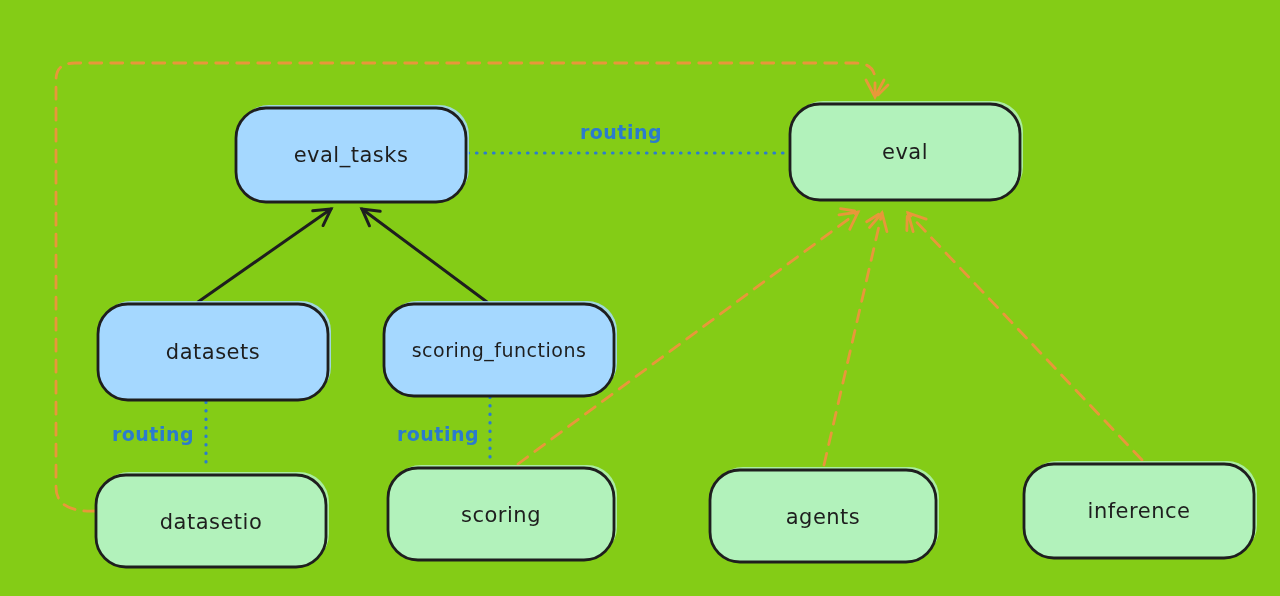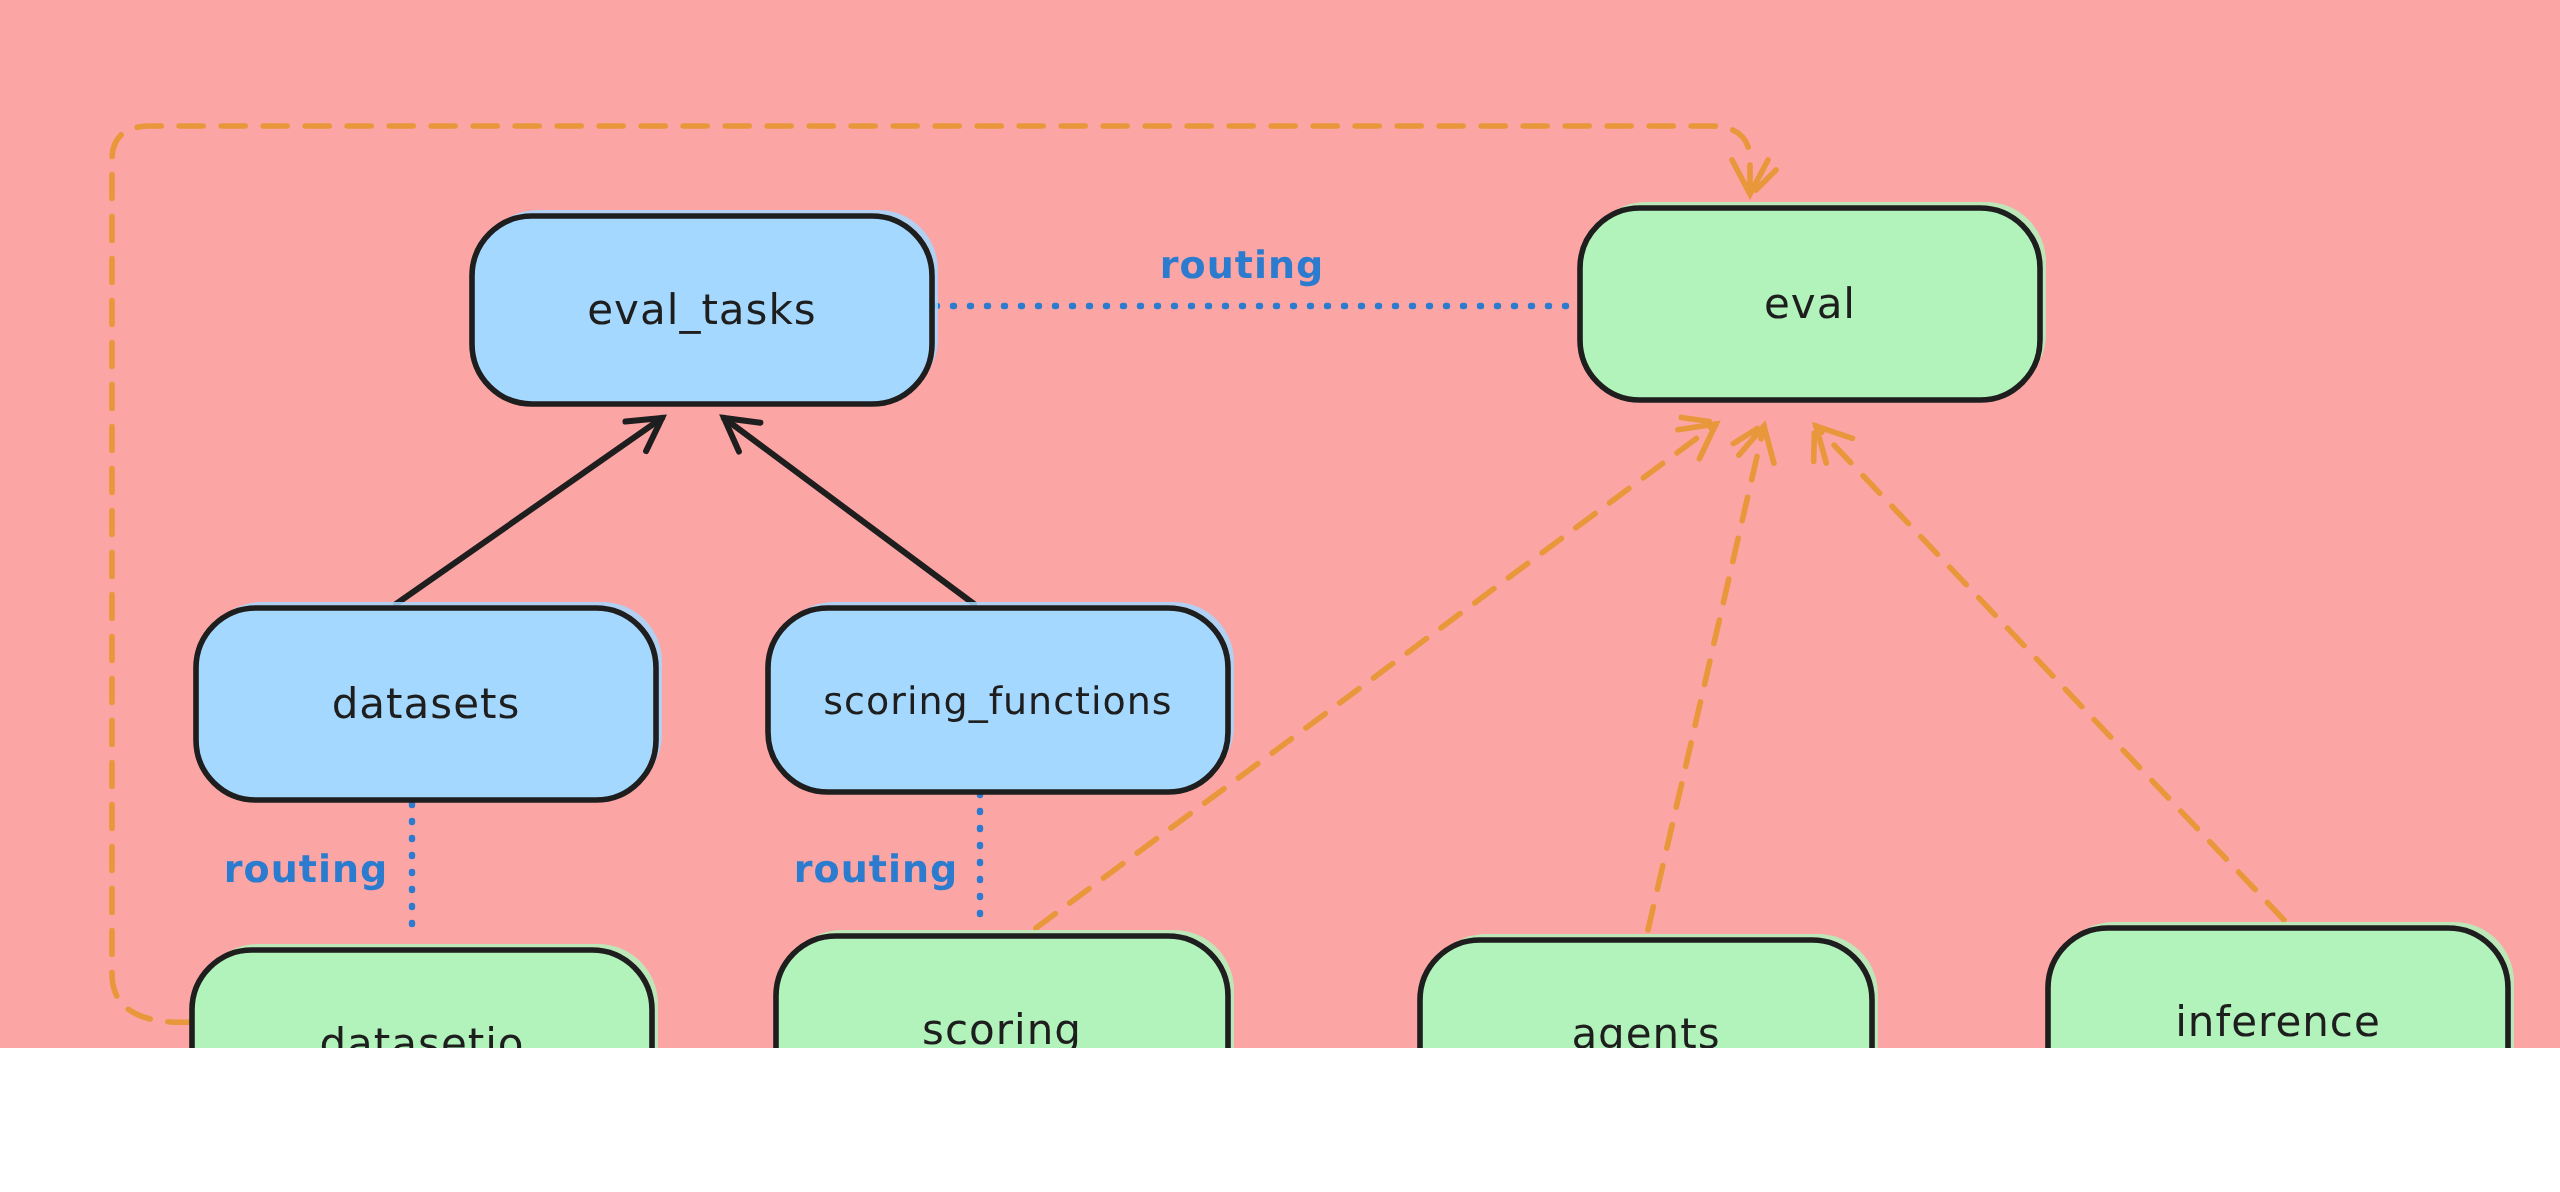--- a/index.html
+++ b/index.html
@@ -1,19 +1,19 @@
 <!DOCTYPE html>
 <html><head>
 <meta charset="utf-8">
 <style>
   html,body { margin:0; padding:0; background:#ffffff; }
   .canvas {
     position:relative;
-    width:1280px; height:524px;
-    background:#fca5a5;
+    width:1280px; height:596px;
+    background:#84cc16;
     font-family:"DejaVu Sans", sans-serif;
     overflow:hidden;
   }
   svg { position:absolute; left:0; top:0; }
   .node-label {
     font-family:"DejaVu Sans", sans-serif;
     font-size:21px;
     fill:#1e1e1e;
     text-anchor:middle;
     letter-spacing:0.5px;

